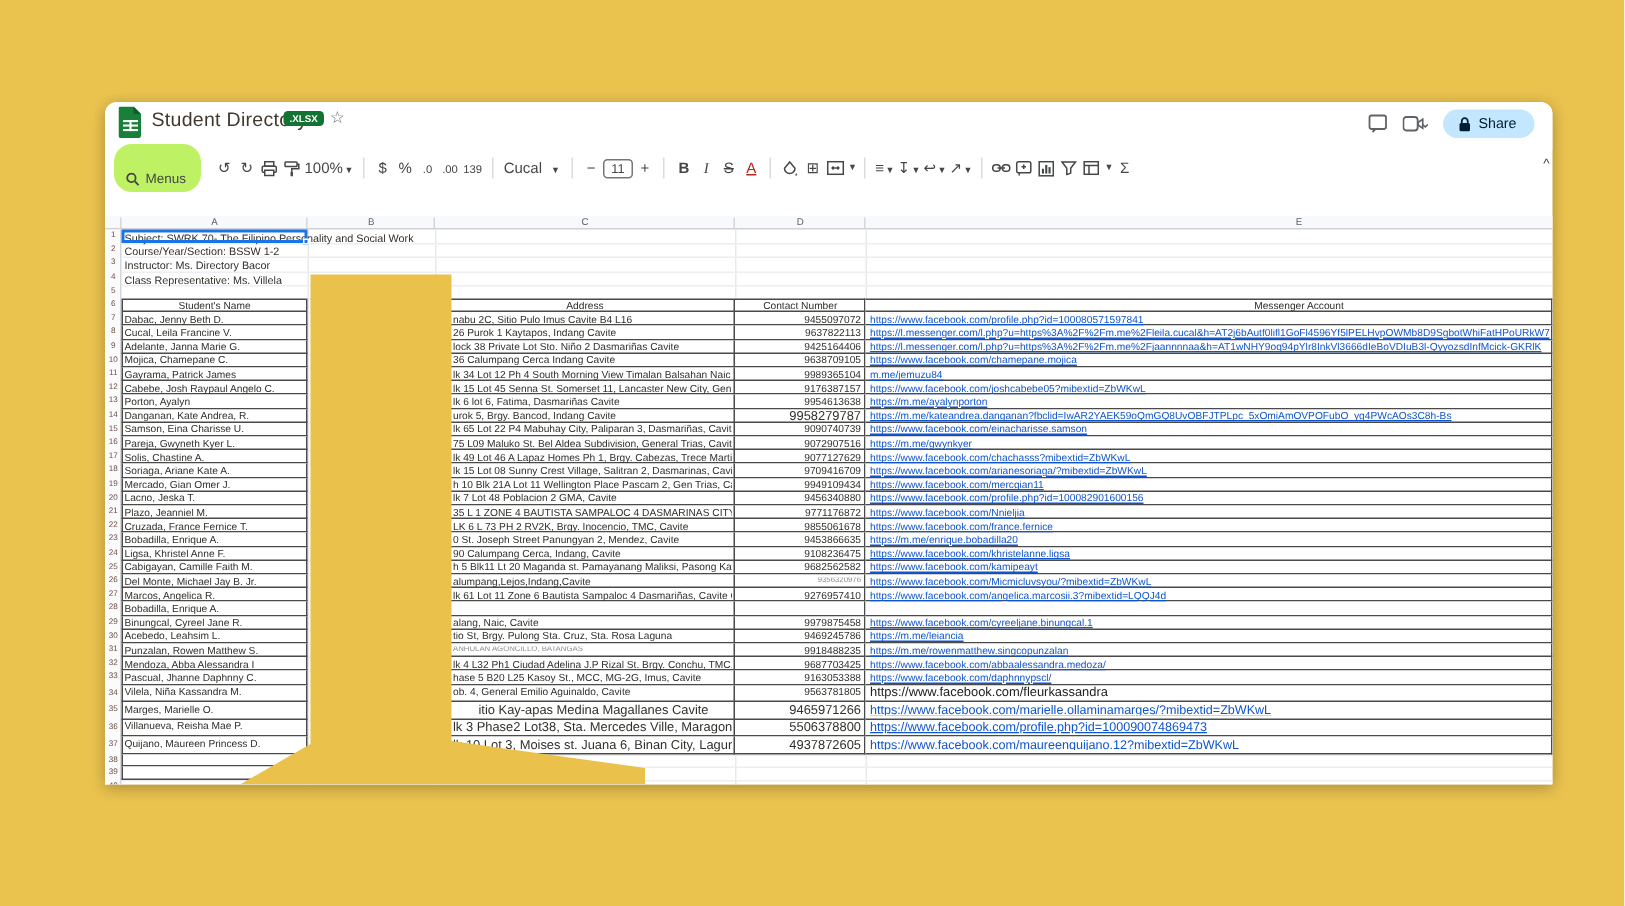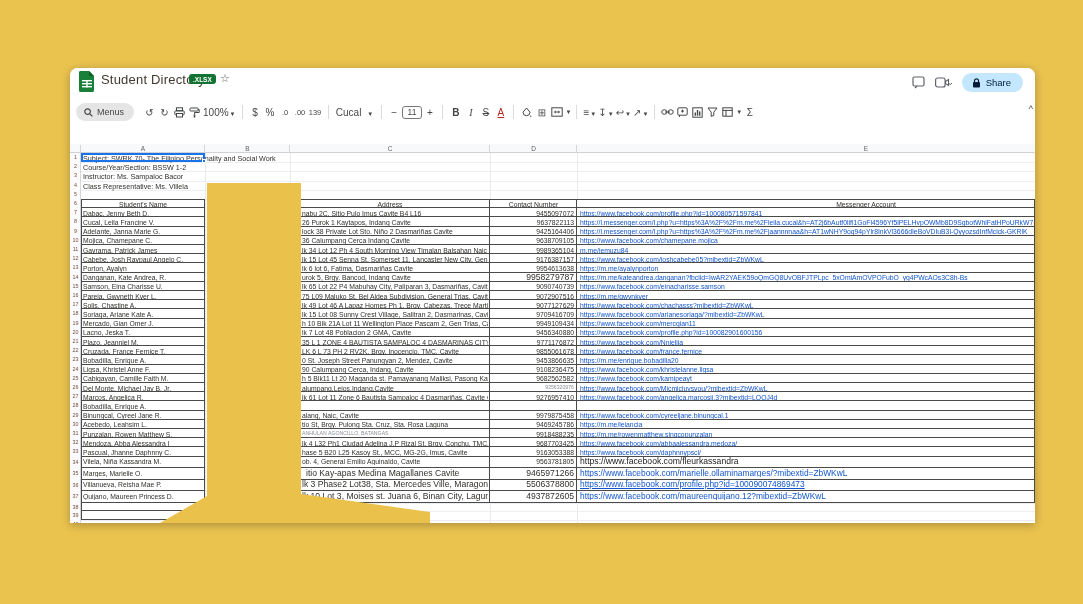--- a/index.html
+++ b/index.html
@@ -18,22 +18,22 @@
   .tb-right{position:absolute;right:12px;top:5px;display:flex;align-items:center;gap:10px;}
   .ticon-svg{display:inline-flex;align-items:center;justify-content:center;}
   .share{display:flex;align-items:center;gap:5px;background:var(--share,#C2E7FF);color:#001d35;
          font-size:9.5px;padding:4px 12px 4px 10px;border-radius:10px;}
   
   .menubar{position:absolute;left:30px;top:18px;height:13px;display:flex;gap:13px;font-size:9.5px;color:#3c4043;}
   .menubar span{cursor:default;}
   
   .toolbar{position:absolute;left:6px;top:32px;right:6px;height:24px;display:flex;align-items:center;
            font-size:9px;color:#444746;}
-  .menus-pill{display:flex;gap:4px;background:#e5e5e5;border-radius:12px;
-              padding:4px 10px 4px 8px;font-size:9px;color:#444746;margin-right:8px;}
+  .menus-pill{display:flex;gap:4px;background:#bef264;border-radius:12px;
+              padding:18px 10px 4px 8px;font-size:9px;color:#444746;margin-right:8px;}
   .tbi{min-width:15px;text-align:center;font-size:10px;color:#444746;padding:0 1px;}
   .tbi.small{font-size:7.5px;}
   .caret{font-size:6px;color:#444746;margin-left:1px;}
   .tsep{width:1px;height:14px;background:#dadce0;margin:0 5px;}
   .sizebox{border:1px solid #747775;border-radius:3px;font-size:8.5px;padding:0 5px;height:13px;
            display:flex;align-items:center;color:#444746;}
   .collapse{position:absolute;right:2px;top:36px;font-size:9px;color:#444746;}
   
   .fbar{position:absolute;left:0;top:58px;width:100%;height:17px;border-top:1px solid #e8eaed;
         border-bottom:1px solid #dadce0;display:flex;align-items:center;font-size:8.5px;color:#202124;}
@@ -311,21 +311,21 @@
           <div class="rownum" style="top: 303.4px; height: 9.2px; line-height: 9.2px; z-index: 8;">33</div>
           <div class="rownum" style="top: 312.6px; height: 11.5px; line-height: 11.5px; z-index: 8;">34</div>
           <div class="rownum" style="top: 324.1px; height: 11.5px; line-height: 11.5px; z-index: 8;">35</div>
           <div class="rownum" style="top: 335.6px; height: 11.5px; line-height: 11.5px; z-index: 8;">36</div>
           <div class="rownum" style="top: 347.1px; height: 11.5px; line-height: 11.5px; z-index: 8;">37</div>
           <div class="rownum" style="top: 358.6px; height: 8.5px; line-height: 8.5px; z-index: 8;">38</div>
           <div class="rownum" style="top: 367.1px; height: 8.5px; line-height: 8.5px; z-index: 8;">39</div>
           <div class="rownum" style="top: 375.6px; height: 8.5px; line-height: 8.5px; z-index: 8;">40</div>
           <div class="infotext" style="top: 10px; z-index: 3;">Subject: SWRK 70- The Filipino Personality and Social Work</div>
           <div class="infotext" style="top: 19.2px; z-index: 3;">Course/Year/Section: BSSW 1-2</div>
-          <div class="infotext" style="top: 28.4px; z-index: 3;">Instructor: Ms. Sampaloc Bacor</div>
+          <div class="infotext" style="top: 28.4px; z-index: 3;">Instructor: Ms. Directory Bacor</div>
           <div class="infotext" style="top: 37.6px; z-index: 3;">Class Representative: Ms. Villela</div>
           <div class="bcell bl bt" style="left: 11px; width: 124px; top: 55px; height: 9.2px; z-index: 2;"></div>
           <div class="bcell bl bt" style="left: 220px; width: 200px; top: 55px; height: 9.2px; z-index: 2;"></div>
           <div class="bcell bt" style="left: 420px; width: 87px; top: 55px; height: 9.2px; z-index: 2;"></div>
           <div class="bcell bt" style="left: 507px; width: 458px; top: 55px; height: 9.2px; z-index: 2;"></div>
           <div class="ctext center" style="left: 11px; width: 124px; top: 56.5px; z-index: 3;">Student's Name</div>
           <div class="ctext center" style="left: 220px; width: 200px; top: 56.5px; z-index: 3;">Address</div>
           <div class="ctext center" style="left: 420px; width: 87px; top: 56.5px; z-index: 3;">Contact Number</div>
           <div class="ctext center" style="left: 507px; width: 578px; top: 56.5px; z-index: 3;">Messenger Account</div>
           <div class="bcell bl" style="left: 11px; width: 124px; top: 64.2px; height: 9.2px; z-index: 2;"></div>
@@ -547,21 +547,21 @@
           <div class="bcell " style="left: 507px; width: 458px; top: 312.6px; height: 11.5px; z-index: 2;"></div>
           <div class="ctext" style="left: 13px; width: 120px; top: 314.1px; z-index: 3;">Vilela, Niña Kassandra M.</div>
           <div class="ctext " style="left: 232px; width: 186px; top: 314.1px; z-index: 3;">ob. 4, General Emilio Aguinaldo, Cavite</div>
           <div class="ctext right " style="left: 420px; width: 84px; top: 314.1px; z-index: 3;">9563781805</div>
           <div class="ctext link plain-lg" style="left: 510px; width: 453px; top: 313.1px; z-index: 3;">https://www.facebook.com/fleurkassandra</div>
           <div class="bcell bl" style="left: 11px; width: 124px; top: 324.1px; height: 11.5px; z-index: 2;"></div>
           <div class="bcell bl" style="left: 220px; width: 200px; top: 324.1px; height: 11.5px; z-index: 2;"></div>
           <div class="bcell " style="left: 420px; width: 87px; top: 324.1px; height: 11.5px; z-index: 2;"></div>
           <div class="bcell " style="left: 507px; width: 458px; top: 324.1px; height: 11.5px; z-index: 2;"></div>
           <div class="ctext" style="left: 13px; width: 120px; top: 325.6px; z-index: 3;">Marges, Marielle O.</div>
-          <div class="ctext lg" style="left: 236px; width: 202px; top: 324.6px; z-index: 3;">itio Kay-apas Medina Magallanes Cavite</div>
+          <div class="ctext lg" style="left: 249px; width: 202px; top: 324.6px; z-index: 3;">itio Kay-apas Medina Magallanes Cavite</div>
           <div class="ctext right lg" style="left: 420px; width: 84px; top: 324.6px; z-index: 3;">9465971266</div>
           <div class="ctext link lg" style="left: 510px; width: 545px; top: 324.6px; z-index: 3;">https://www.facebook.com/marielle.ollaminamarges/?mibextid=ZbWKwL</div>
           <div class="bcell bl" style="left: 11px; width: 124px; top: 335.6px; height: 11.5px; z-index: 2;"></div>
           <div class="bcell bl" style="left: 220px; width: 200px; top: 335.6px; height: 11.5px; z-index: 2;"></div>
           <div class="bcell " style="left: 420px; width: 87px; top: 335.6px; height: 11.5px; z-index: 2;"></div>
           <div class="bcell " style="left: 507px; width: 458px; top: 335.6px; height: 11.5px; z-index: 2;"></div>
           <div class="ctext" style="left: 13px; width: 120px; top: 337.1px; z-index: 3;">Villanueva, Reisha Mae P.</div>
           <div class="ctext lg" style="left: 232px; width: 186px; top: 336.1px; z-index: 3;">lk 3 Phase2 Lot38, Sta. Mercedes Ville, Maragondon, Ca</div>
           <div class="ctext right lg" style="left: 420px; width: 84px; top: 336.1px; z-index: 3;">5506378800</div>
           <div class="ctext link lg" style="left: 510px; width: 453px; top: 336.1px; z-index: 3;">https://www.facebook.com/profile.php?id=100090074869473</div>

